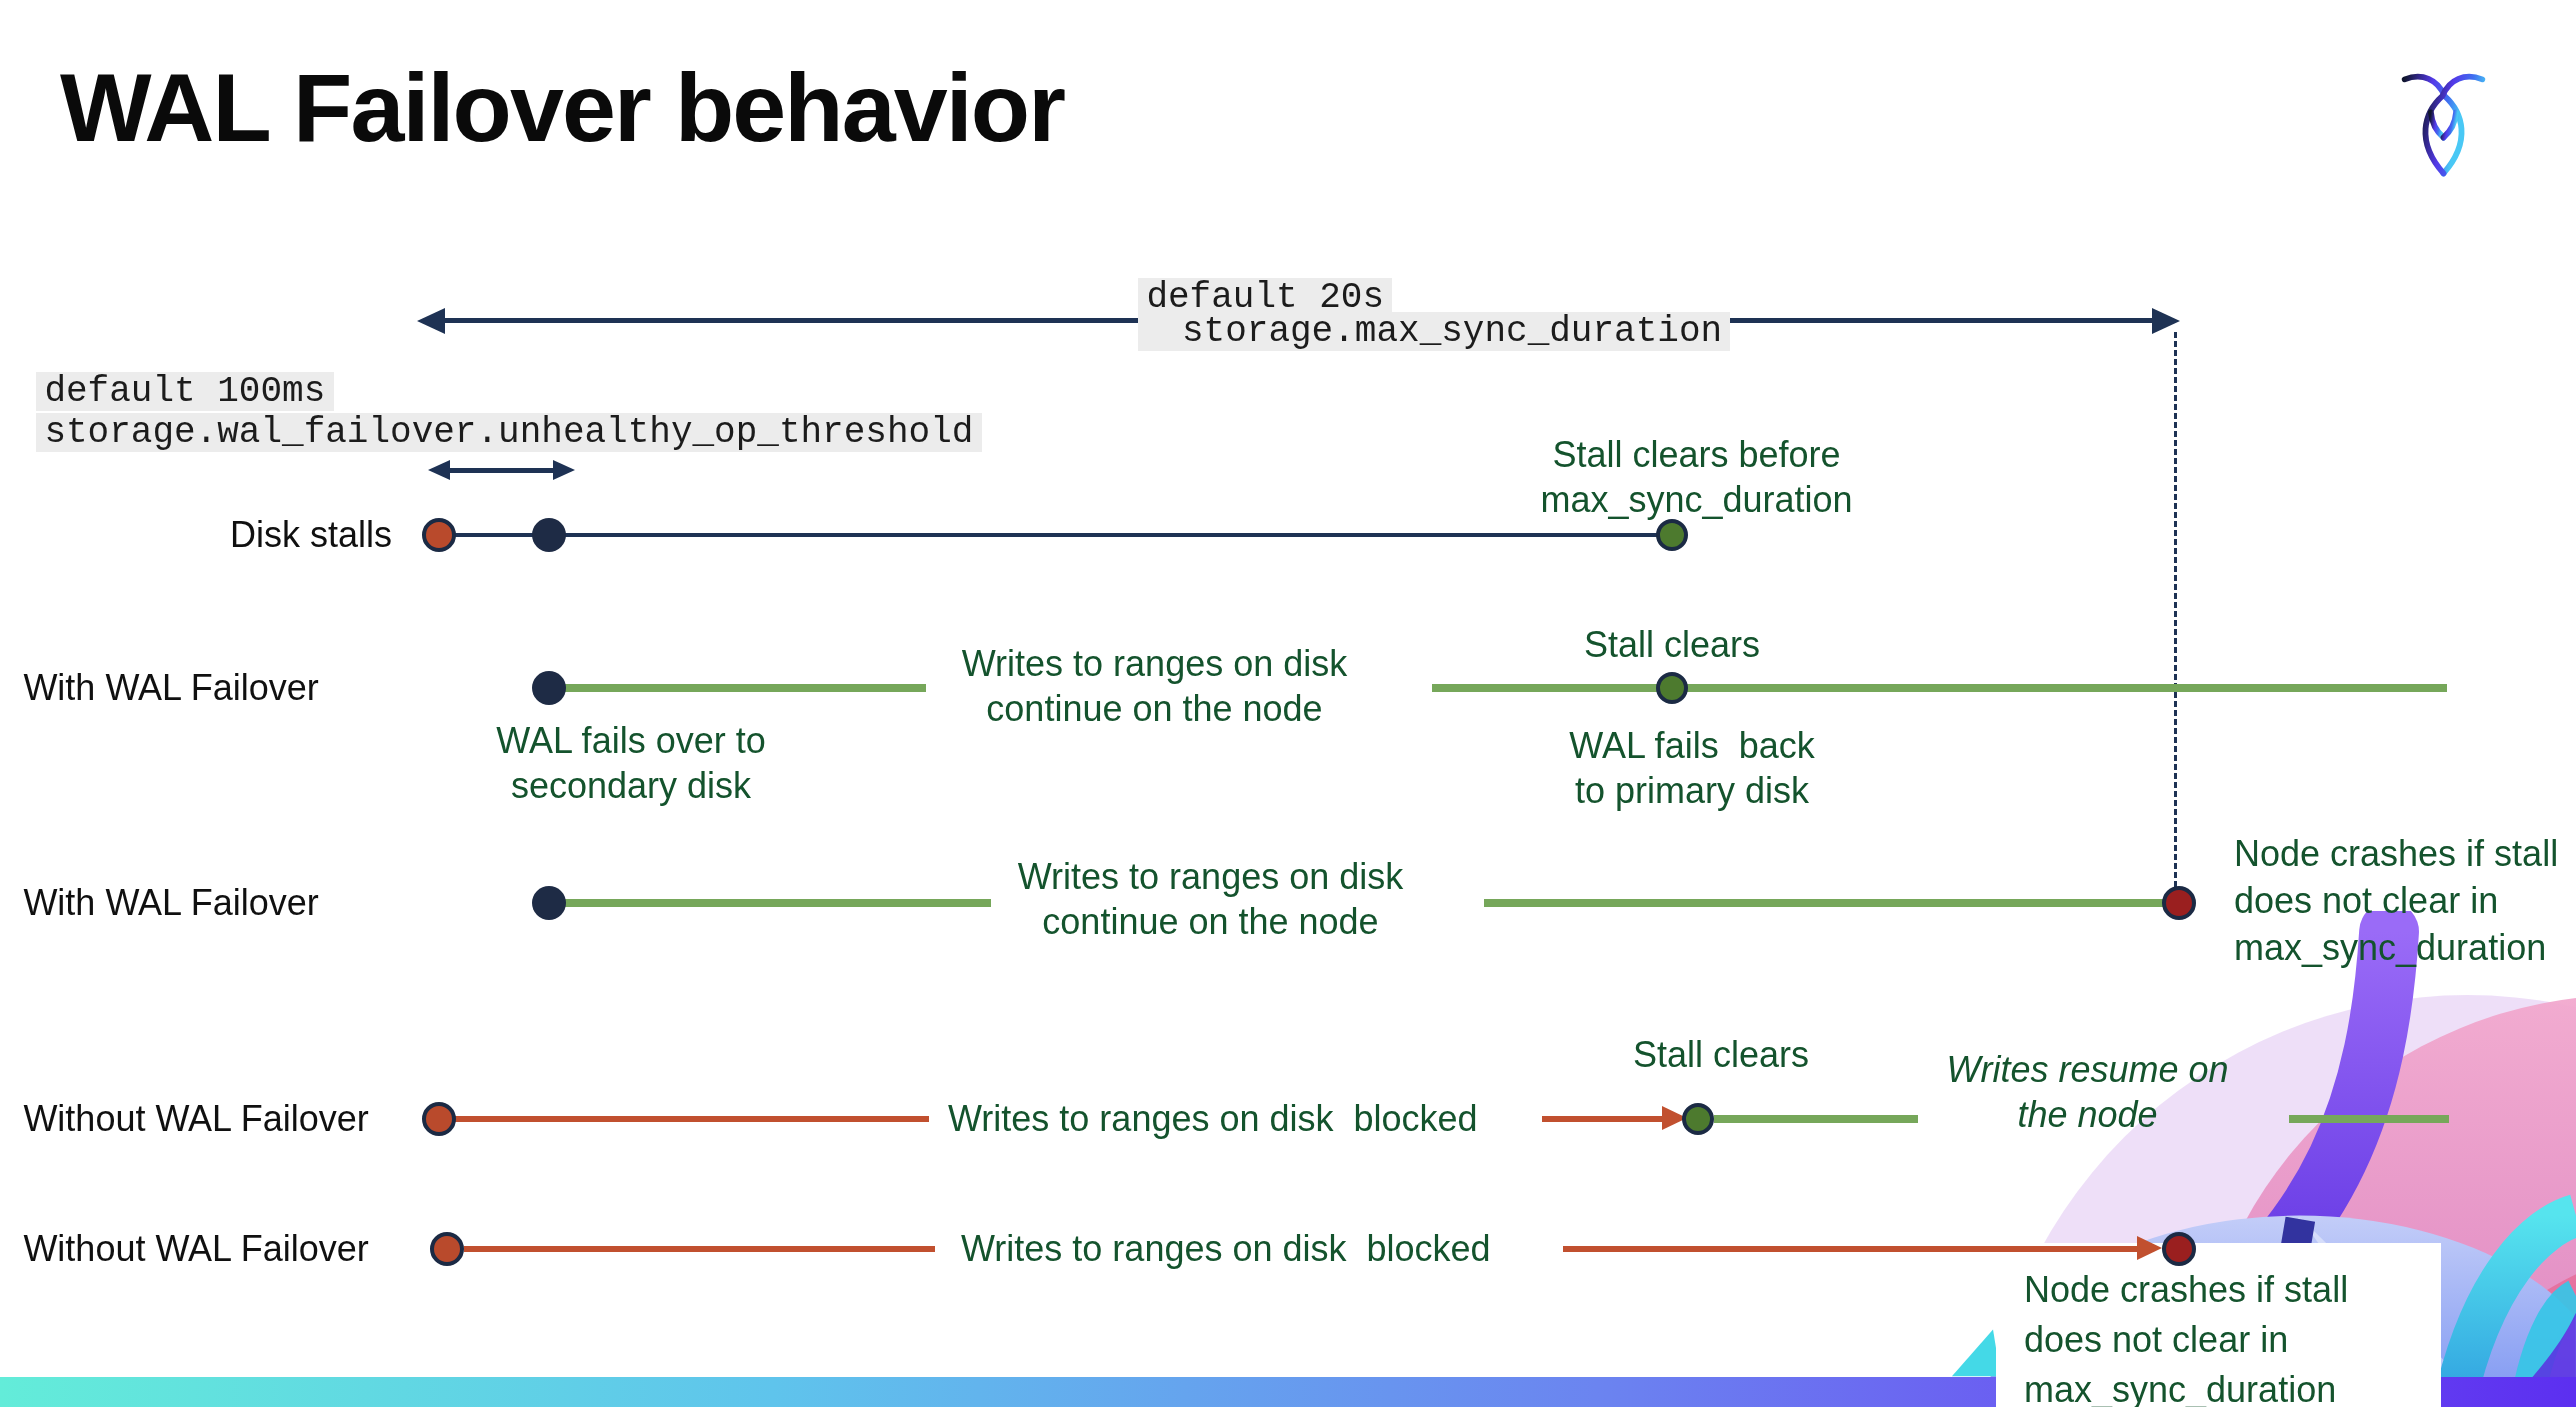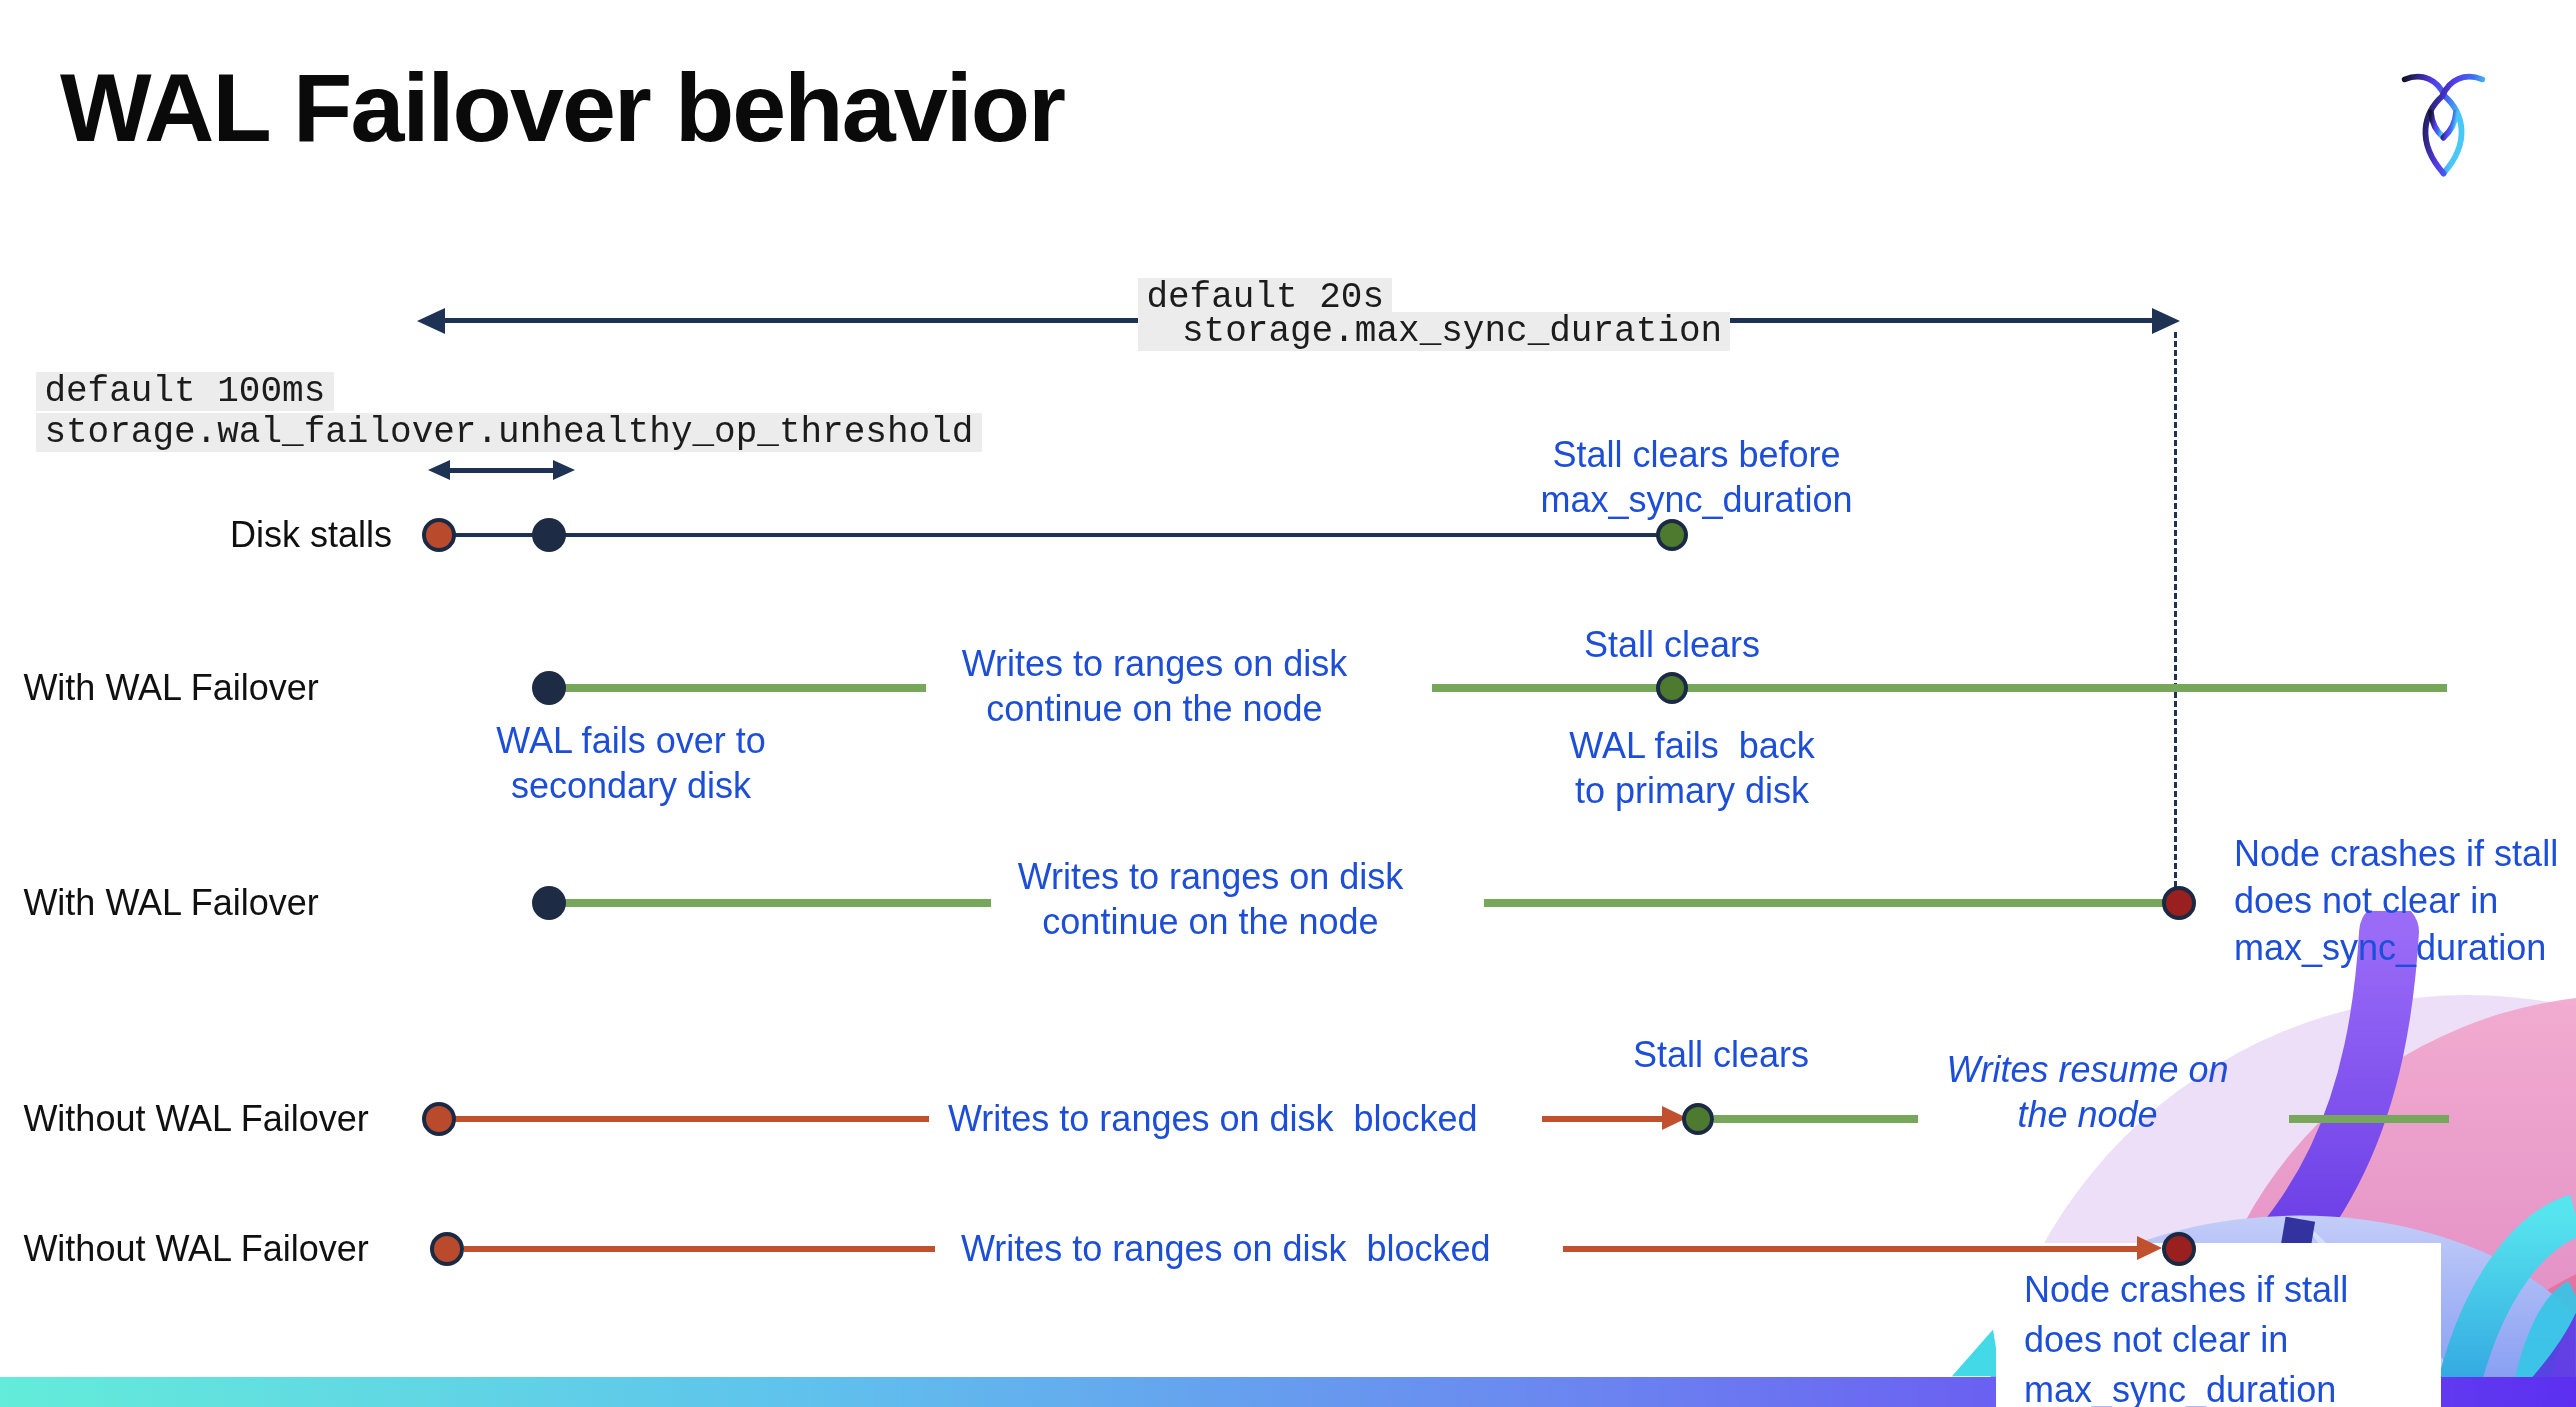--- a/index.html
+++ b/index.html
@@ -11,21 +11,21 @@
   .layer{position:absolute;left:0;top:0;width:2576px;height:1016px;margin-top:24px;}
   .z1{z-index:1}.z2{z-index:2}.z3{z-index:3}.z4{z-index:4}
   .title{
     left:60px;top:28px;font-size:97px;font-weight:800;letter-spacing:-1.9px;color:#0a0a0a;
     white-space:nowrap;
   }
   .mono-badge{
     background:#ececec;font-family:"Liberation Mono","DejaVu Sans Mono",monospace;
     font-size:36px;line-height:32px;padding:3.7px 8.4px;white-space:pre;color:#1c1c1c;
   }
-  .txt{font-size:36px;line-height:45px;color:#1d4ed8;white-space:pre-wrap;}
+  .txt{font-size:36px;line-height:45px;color:#14532d;white-space:pre-wrap;}
   .center{text-align:center;}
   .right{text-align:right;}
   .whitebg{background:#ffffff;}
   .row-label{font-size:36px;line-height:41px;white-space:nowrap;color:#101010;}
   .hline{height:4.7px;background:#1e3254;}
   .gline{height:8.4px;background:#76a75a;}
   .rline{height:5.6px;background:#c1502f;}
   .dot{border-radius:50%;box-sizing:border-box;width:34px;height:34px;}
   .ring{border:4.7px solid #1b2a44;}
   .navy-dot{background:#1e2b45;}

